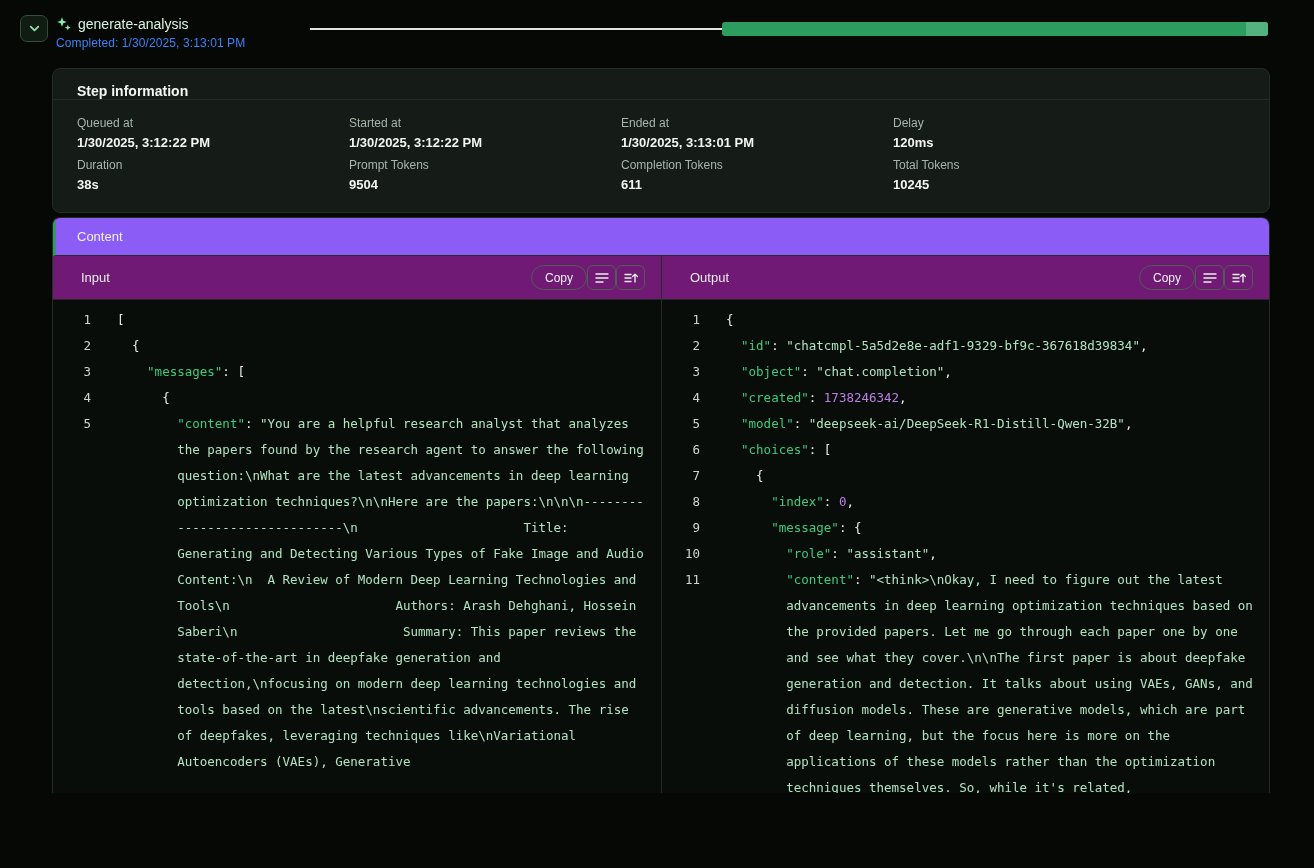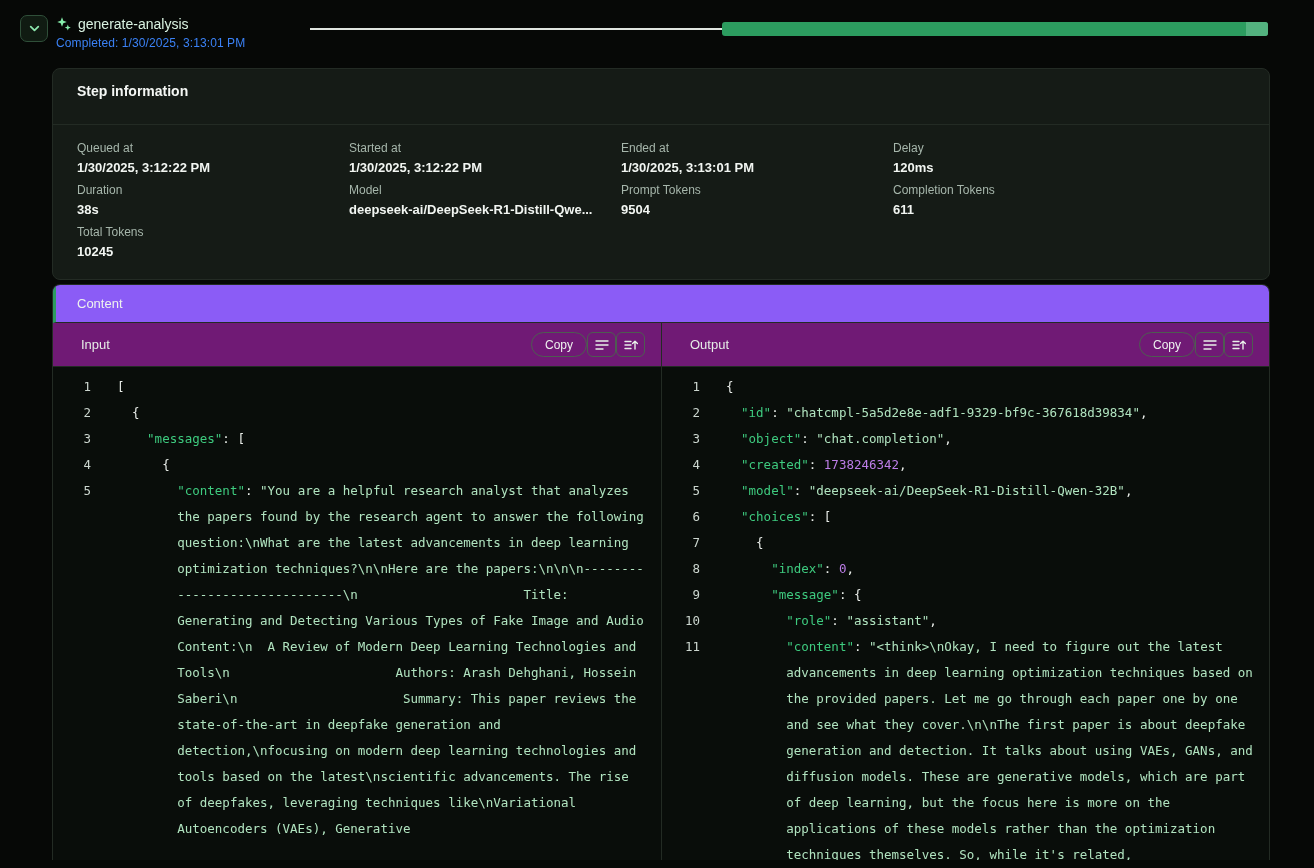--- a/index.html
+++ b/index.html
@@ -31,21 +31,21 @@
   }
   .timeline-bar-cap { position:absolute; right:0; top:0; bottom:0; width:22px; background:#53b27f; }
 
   
   .step-panel {
     margin:10px 44px 0 52px;
     background:#151b16; border:1px solid #232b24; border-radius:8px;
     overflow:hidden;
   }
   .panel-header {
-    padding:14px 24px 25px; font-size:14px; font-weight:600; color:#f4f7f4;
+    padding:14px 24px 0; font-size:14px; font-weight:600; color:#f4f7f4;
     border-bottom:1px solid #232b24;
   }
   .fields {
     display:grid; grid-template-columns:repeat(4,272px);
     row-gap:8px; padding:16px 24px 20px;
   }
   .field-label { font-size:12px; color:#a6b6ab; margin-bottom:5px; }
   .field-value {
     font-size:13px; font-weight:600; color:#f2f6f2;
     white-space:nowrap; overflow:hidden; text-overflow:ellipsis; padding-right:18px;
@@ -145,24 +145,20 @@
       </div>
       <div>
         <div class="field-label">Delay</div>
         <div class="field-value">120ms</div>
       </div>
       <div>
         <div class="field-label">Duration</div>
         <div class="field-value">38s</div>
       </div>
       <div>
-        <div class="field-label">Model</div>
-        <div class="field-value">deepseek-ai/DeepSeek-R1-Distill-Qwe...</div>
-      </div>
-      <div>
         <div class="field-label">Prompt Tokens</div>
         <div class="field-value">9504</div>
       </div>
       <div>
         <div class="field-label">Completion Tokens</div>
         <div class="field-value">611</div>
       </div>
       <div>
         <div class="field-label">Total Tokens</div>
         <div class="field-value">10245</div>

